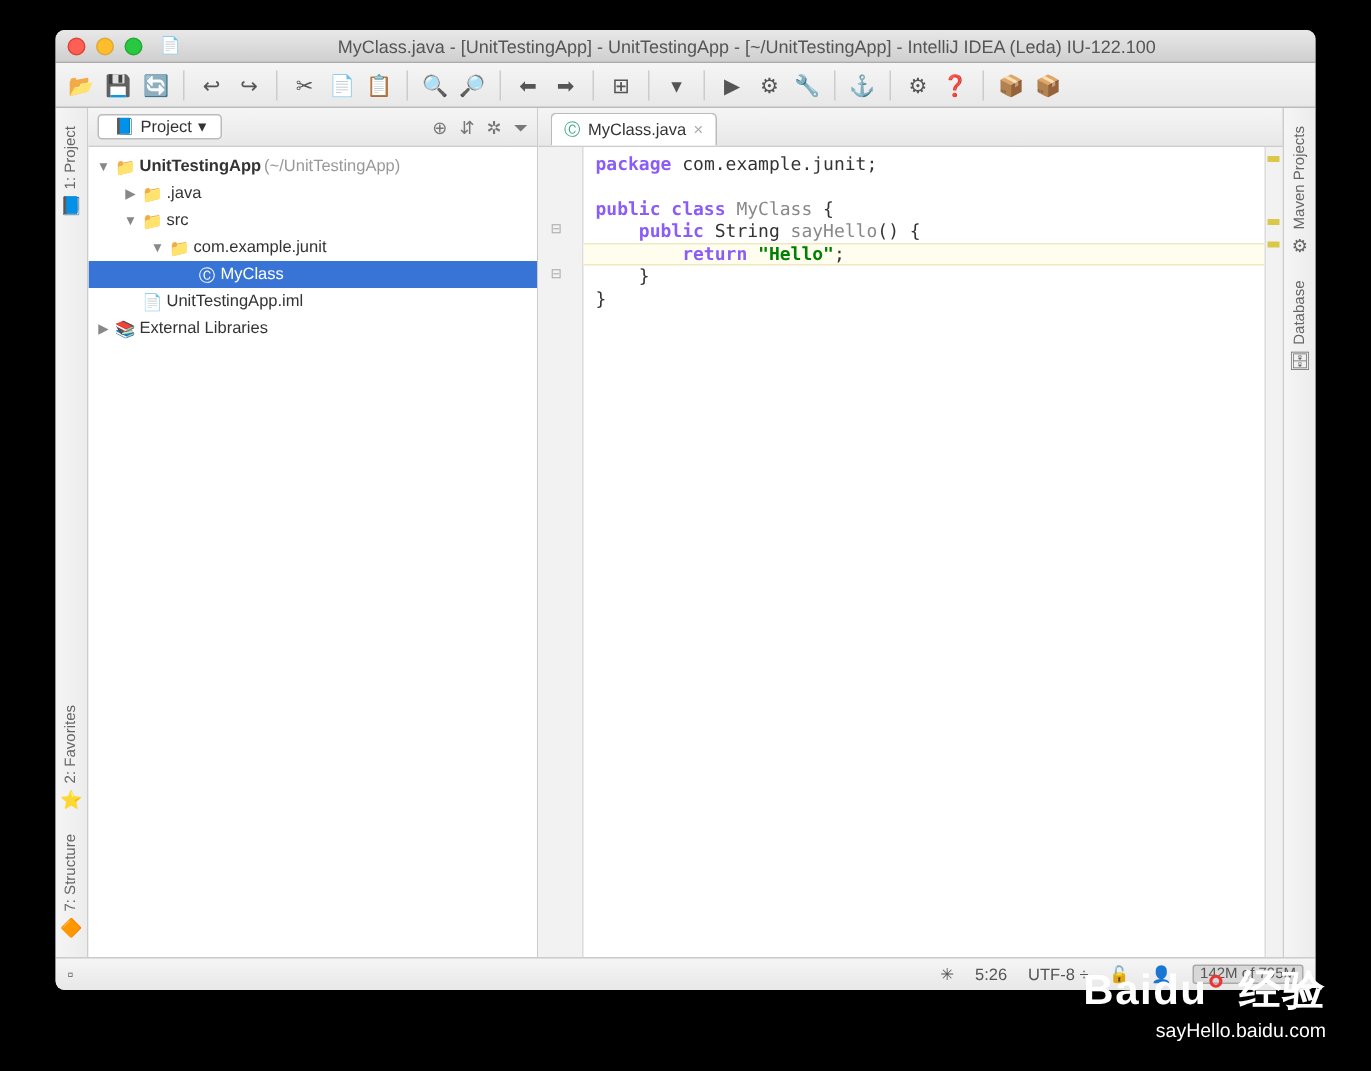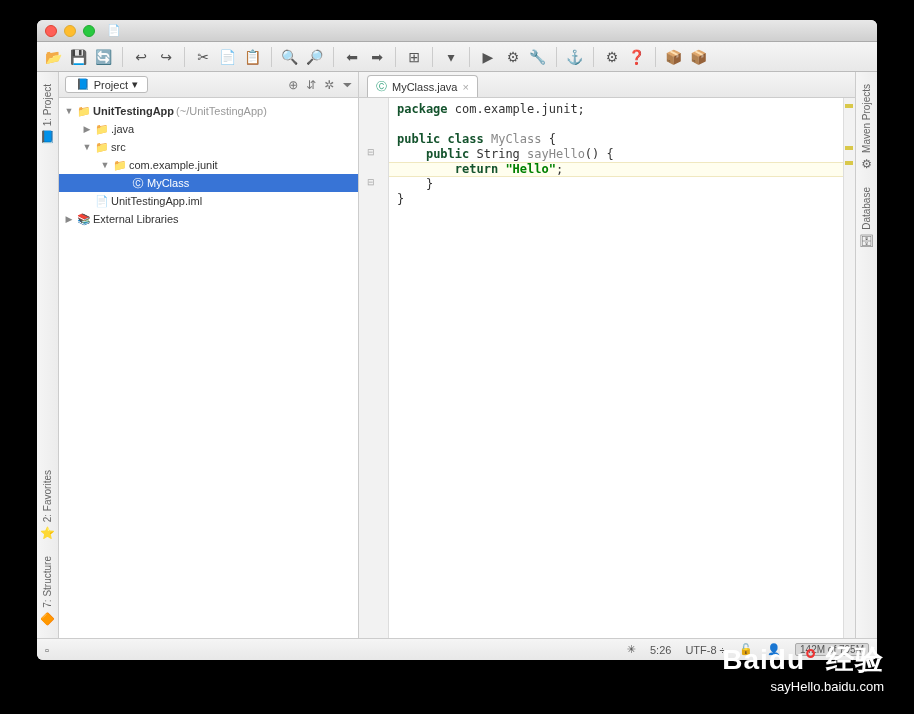--- a/index.html
+++ b/index.html
@@ -33,21 +33,21 @@
 .node.sel { background:#3874d6; color:#fff; }
 .sub { color:#999; }
 .editor-area { flex:1; display:flex; flex-direction:column; background:#fff; }
 .tabbar { height:26px; background:linear-gradient(#f5f5f5,#e8e8e8); border-bottom:1px solid #ccc; display:flex; align-items:flex-end; padding:0 8px; }
 .tab { background:#fff; border:1px solid #bbb; border-bottom:none; border-radius:4px 4px 0 0; padding:3px 8px; display:flex; align-items:center; gap:5px; font-size:11px; }
 .tab .x { color:#aaa; font-size:11px; }
 .editor-body { flex:1; display:flex; position:relative; }
 .gutter { width:30px; background:#f2f2f2; border-right:1px solid #ddd; position:relative; }
 .gut-mark { position:absolute; left:8px; color:#aaa; font-size:9px; }
 .code { flex:1; padding:4px 8px; font-family: Menlo, Consolas, monospace; font-size:12px; line-height:15px; white-space:pre; }
-.kw { color:#14532d; font-weight:bold; }
+.kw { color:#8b5cf6; font-weight:bold; }
 .str { color:#008000; font-weight:bold; }
 .cls { color:#888; }
 .hl-line { position:absolute; left:0; right:0; height:15px; background:#fffeee; border-top:1px solid #f0e8c0; border-bottom:1px solid #f0e8c0; }
 .err-stripe { width:12px; background:#f2f2f2; border-left:1px solid #ddd; position:relative; }
 .stripe-mark { position:absolute; right:2px; width:8px; height:4px; background:#d9c84a; }
 .statusbar { height:22px; background:linear-gradient(#f5f5f5,#e8e8e8); border-top:1px solid #ccc; display:flex; align-items:center; padding:0 8px; gap:14px; font-size:11px; color:#555; }
 .statusbar .fill { flex:1; }
 .mem { background:#d8d8d8; border:1px solid #aaa; padding:0 4px; border-radius:2px; font-size:10px;text-align:center; }
 .bottombar { height:24px; background:linear-gradient(#f5f5f5,#e8e8e8); border-top:1px solid #bbb; display:flex; align-items:center; padding:0 8px; font-size:11px; color:#555; }
 .bottombar .fill { flex:1; }
@@ -60,20 +60,21 @@
 <body>
 
 <div class="window">
   <div class="titlebar">
     <div class="traffic">
       <div class="tl r"></div>
       <div class="tl y"></div>
       <div class="tl g"></div>
     </div>
     <span class="doc-ico">📄</span>
+    <div class="title">MyClass.java - [UnitTestingApp] - UnitTestingApp - [~/UnitTestingApp] - IntelliJ IDEA (Leda) IU-122.100</div>
   </div>
 
   <div class="toolbar" id="toolbar">
       <div class="tb-btn">📂</div>
       <div class="tb-btn">💾</div>
       <div class="tb-btn">🔄</div>
       <div class="tb-sep"></div>
       <div class="tb-btn">↩</div>
       <div class="tb-btn">↪</div>
       <div class="tb-sep"></div>

